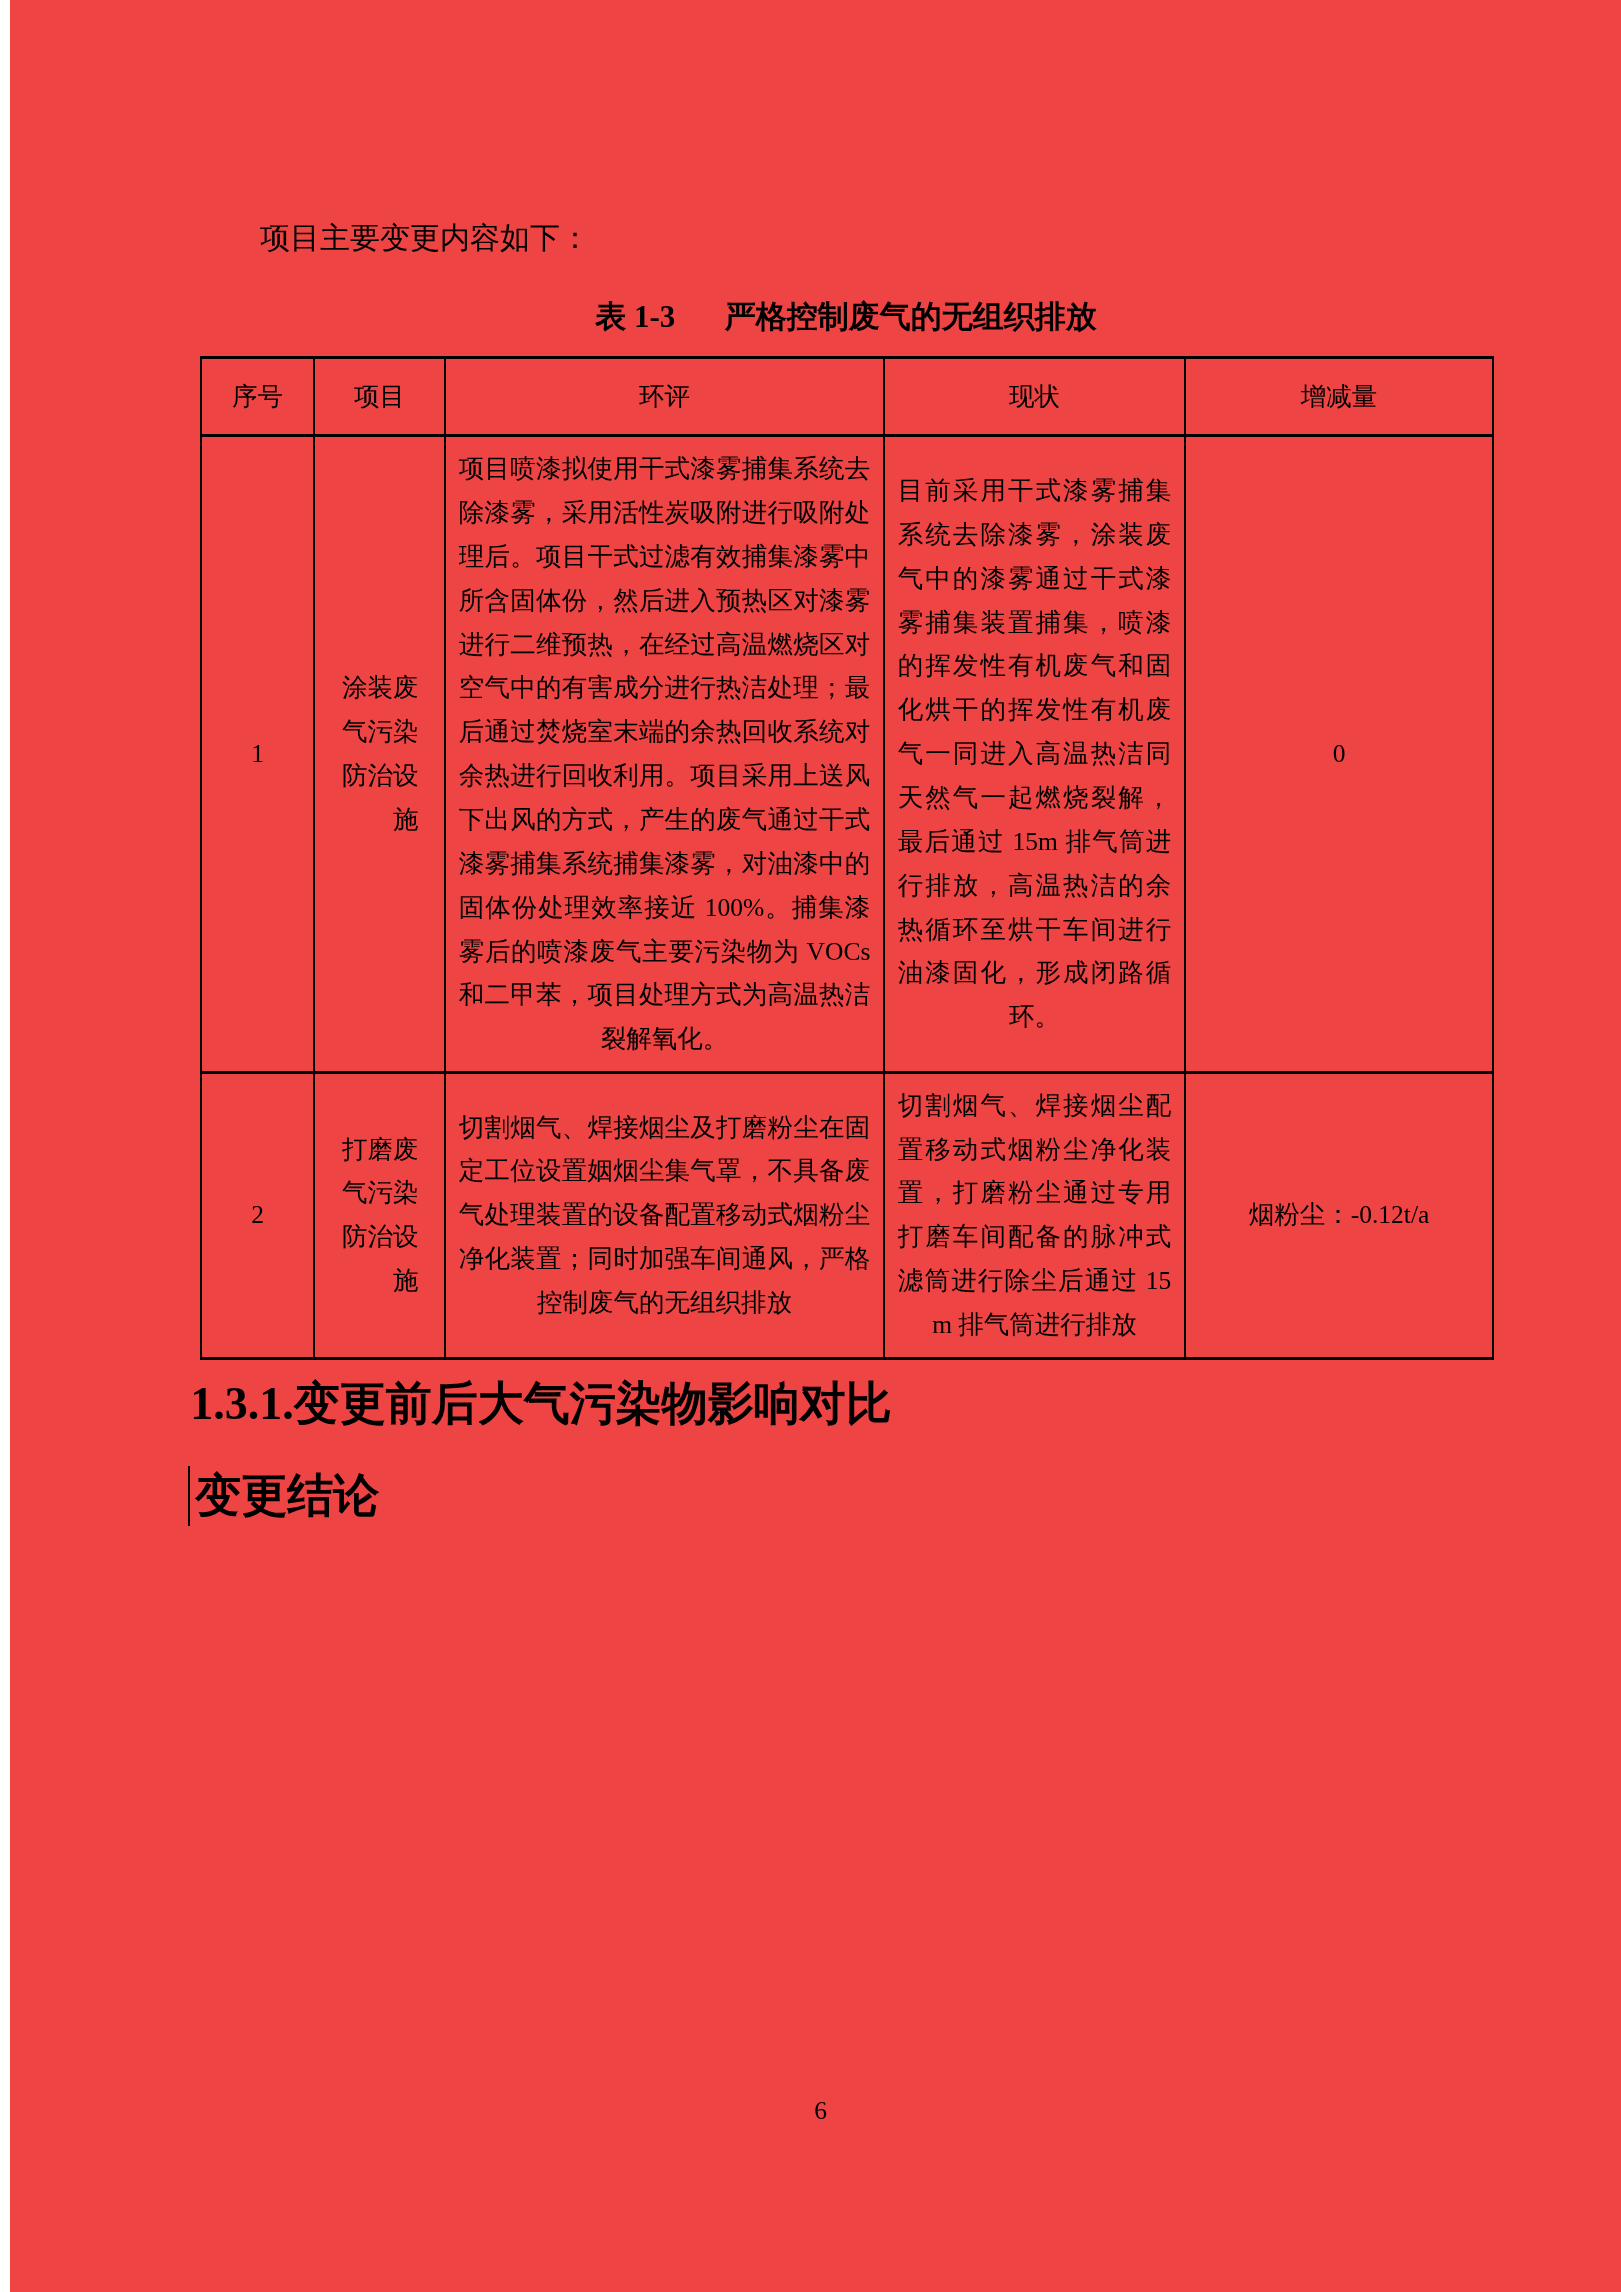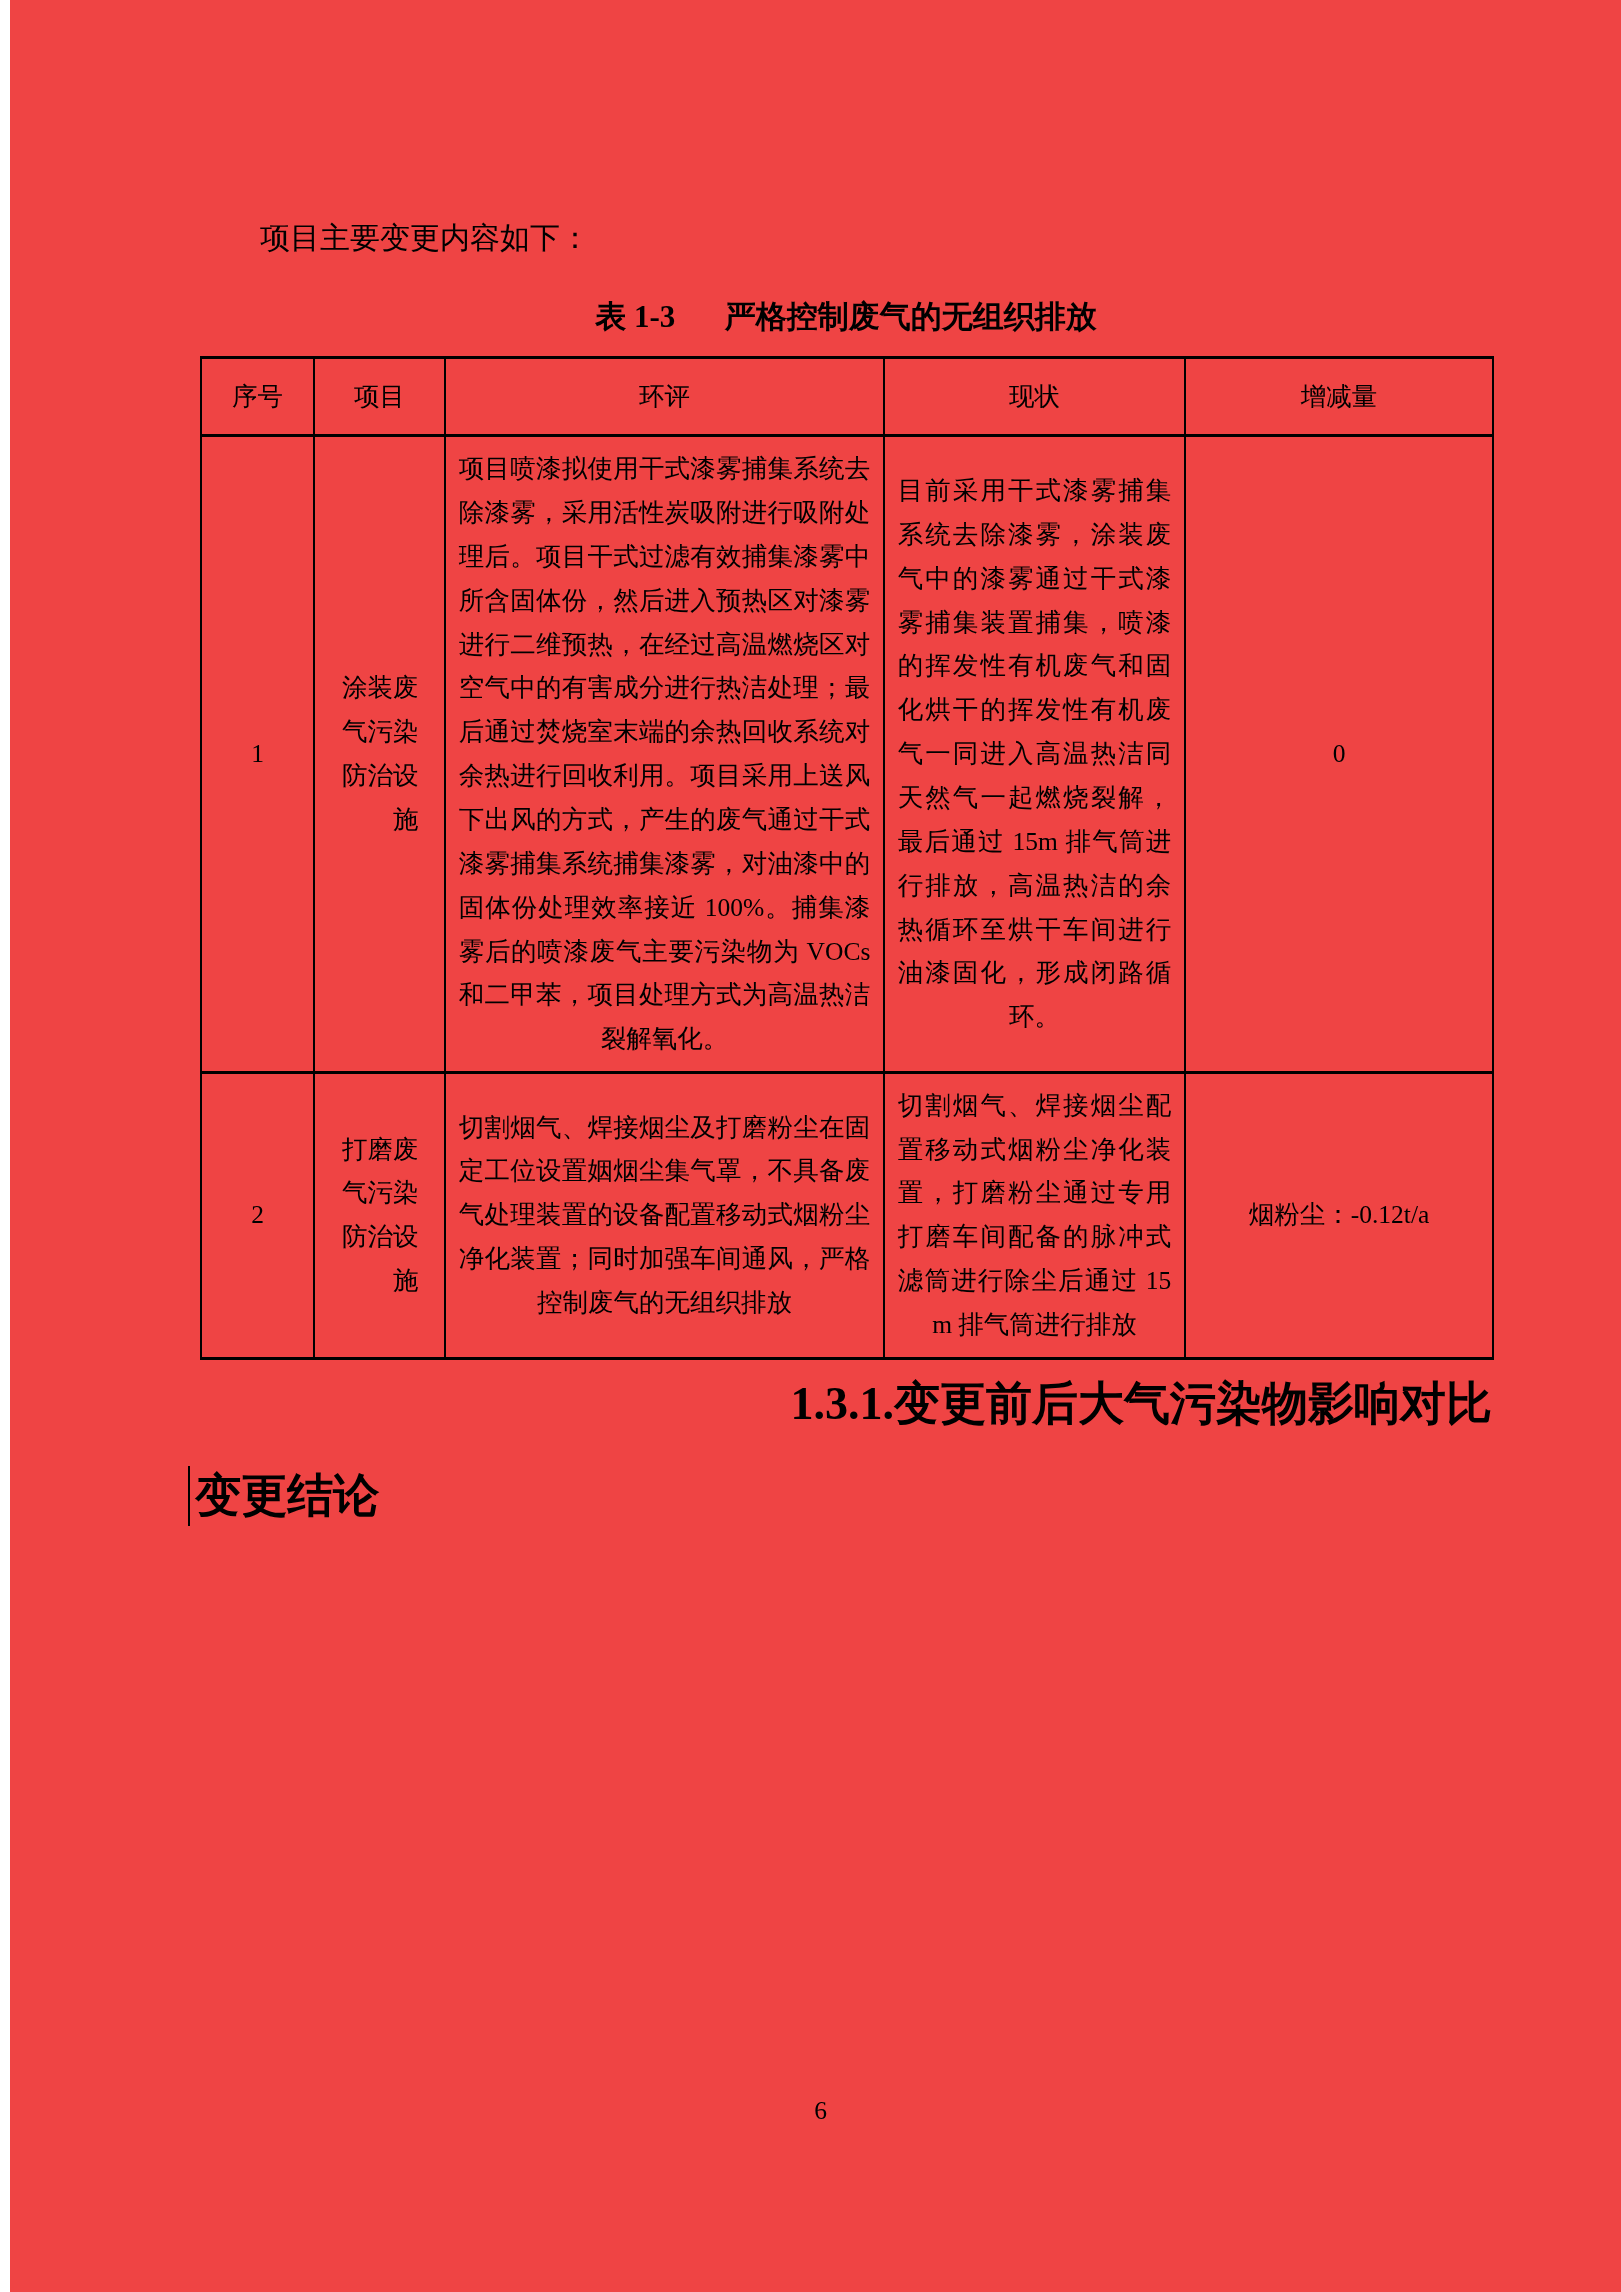--- a/index.html
+++ b/index.html
@@ -75,21 +75,20 @@
     line-height: 1.72;
     text-align: justify;
     text-align-last: center;
     word-break: break-all;
   }
   h2.h-num {
     margin: 15.7px 0 0 -9.8px;
     font-size: 46px;
     font-weight: bold;
     line-height: 1.25;
-    text-align: right;
   }
   h2.h-conclusion {
     margin: 33px 0 0 -11.8px;
     font-size: 46px;
     font-weight: bold;
     line-height: 1.3;
     border-left: 2.9px solid #000;
     padding-left: 5px;
     display: inline-block;
   }

